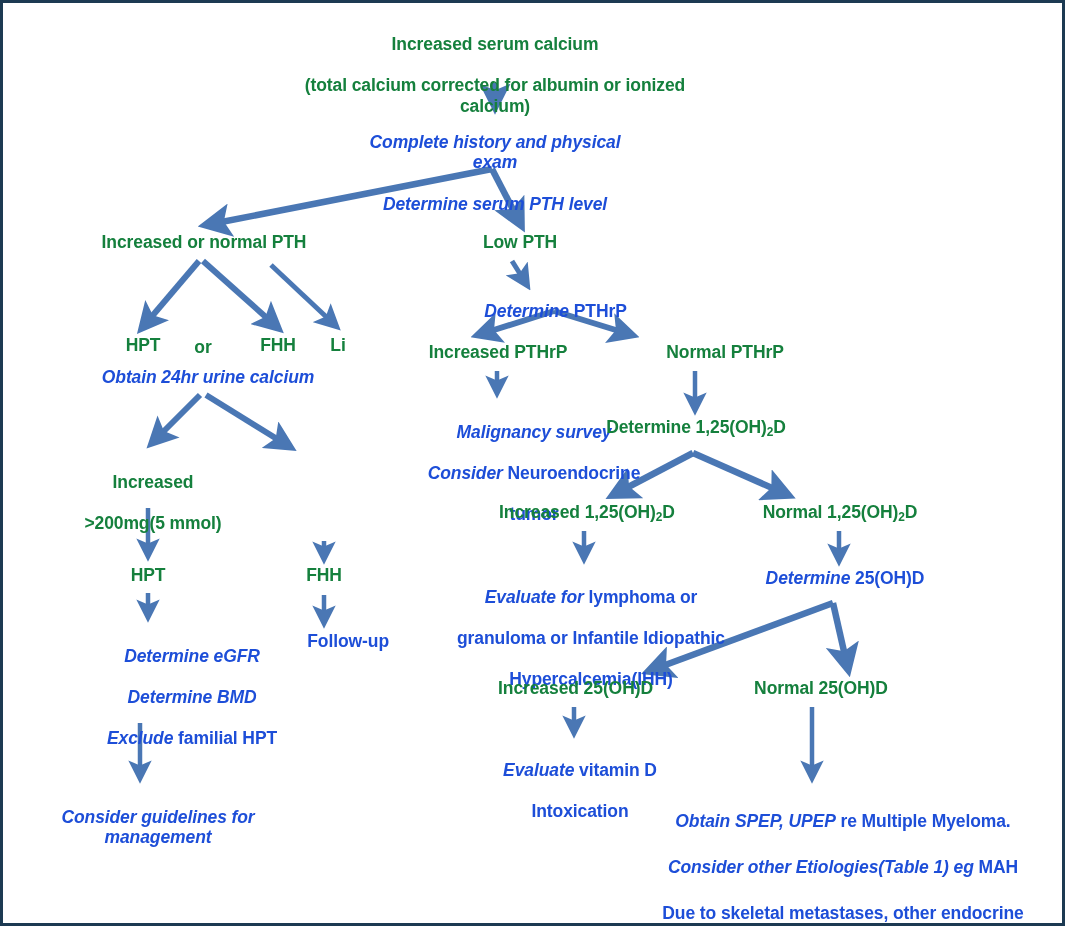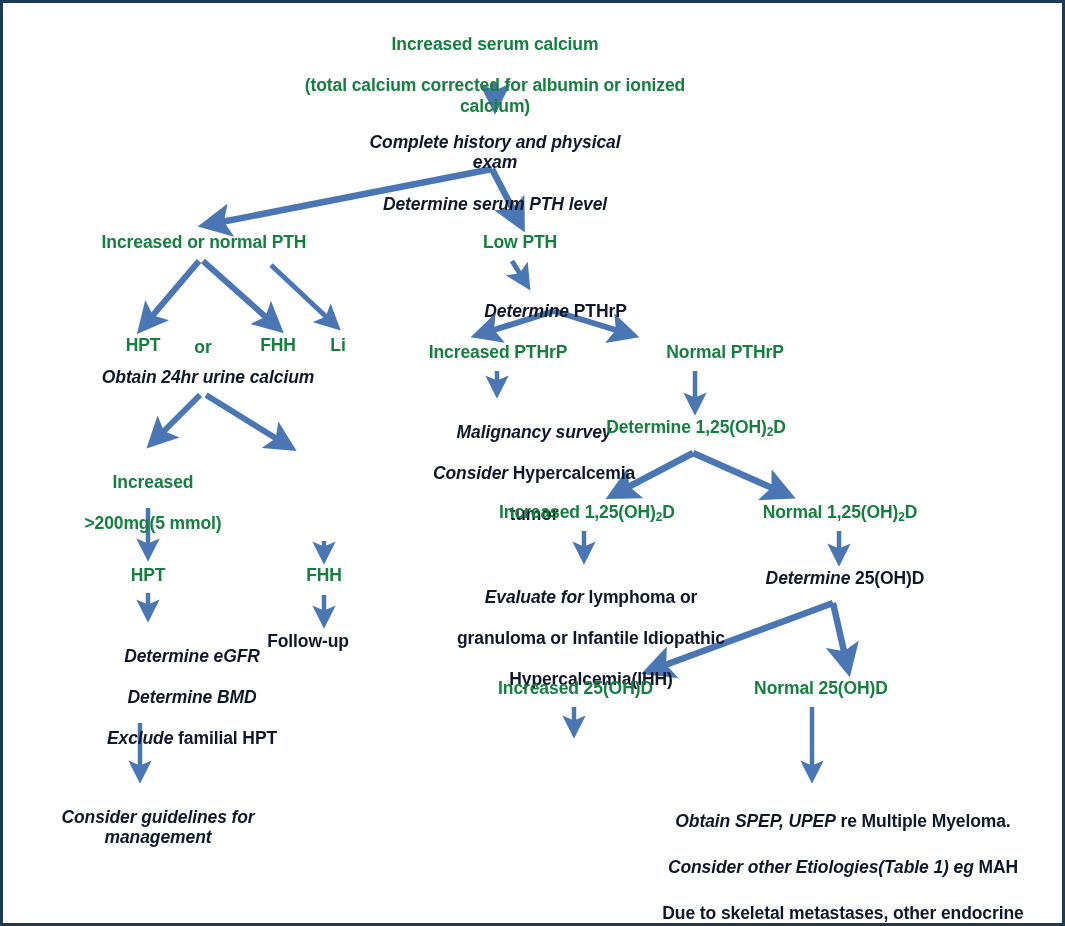--- a/index.html
+++ b/index.html
@@ -32,21 +32,21 @@
     line-height: 1.18;
     white-space: pre-line;
   }
   .blk {
     color: #15803d;
     font-weight: 700;
     font-size: 17.5px;
     letter-spacing: -0.1px;
   }
   .red {
-    color: #0f172a;
+    color: #1d4ed8;
     font-weight: 700;
     font-size: 17.5px;
     letter-spacing: -0.1px;
   }
   .red i, .ital {
     font-style: italic;
   }
   .ctr { text-align: center; }
   .lft { text-align: center; }
   sub {
@@ -148,41 +148,41 @@
   <div class="node blk ctr" style="left:80px; top:448px; width:140px;">
     <div>Increased</div>
     <div>&gt;200mg(5 mmol)</div>
   </div>
 
 
   <div class="node blk ctr" style="left:113px; top:562px; width:64px;">HPT</div>
 
   <div class="node blk ctr" style="left:289px; top:562px; width:64px;">FHH</div>
 
-  <div class="node red ctr" style="left:250px; top:628px; width:110px;">Follow-up</div>
+  <div class="node red ctr" style="left:276px; top:628px; width:110px;text-align:right;">Follow-up</div>
 
   <div class="node red lft" style="left:59px; top:622px; width:260px;">
     <div class="ital">Determine eGFR</div>
     <div class="ital">Determine BMD</div>
     <div><i>Exclude</i><span> familial HPT</span></div>
   </div>
 
   <div class="node red ctr" style="left:10px; top:783px; width:290px;">
     <div class="ital">Consider guidelines for management</div>
   </div>
 
   <div class="node red ctr" style="left:440px; top:282px; width:225px;margin-top:16px;"><i>Determine</i><span> PTHrP</span></div>
 
   <div class="node blk ctr" style="left:415px; top:339px; width:160px;">Increased PTHrP</div>
 
   <div class="node blk ctr" style="left:648px; top:339px; width:148px;">Normal PTHrP</div>
 
   <div class="node red lft" style="left:421px; top:398px; width:220px;">
     <div class="ital">Malignancy survey</div>
-    <div><i>Consider</i><span> Hypercalcemia</span></div>
+    <div><i>Consider</i><span> Neuroendocrine</span></div>
     <div>tumor</div>
   </div>
 
   <div class="node blk ctr" style="left:602px; top:414px; width:182px;">Determine 1,25(OH)<sub>2</sub>D</div>
 
   <div class="node blk ctr" style="left:492px; top:499px; width:184px;">Increased 1,25(OH)<sub>2</sub>D</div>
 
   <div class="node blk ctr" style="left:752px; top:499px; width:170px;">Normal 1,25(OH)<sub>2</sub>D</div>
 
   <div class="node red lft" style="left:448px; top:563px; width:280px;">
@@ -190,20 +190,24 @@
     <div>granuloma or Infantile Idiopathic</div>
     <div>Hypercalcemia(IHH)</div>
   </div>
 
   <div class="node red ctr" style="left:742px; top:565px; width:200px;"><i>Determine</i><span> 25(OH)D</span></div>
 
   <div class="node blk ctr" style="left:490px; top:675px; width:165px;">Increased 25(OH)D</div>
 
   <div class="node blk ctr" style="left:743px; top:675px; width:150px;">Normal 25(OH)D</div>
 
+  <div class="node red lft" style="left:477px; top:736px; width:200px;">
+    <div><i>Evaluate</i><span> vitamin D</span></div>
+    <div>Intoxication</div>
+  </div>
 
   <div class="node red lft" style="left:630px; top:784px; width:420px; line-height:1.32;">
     <div><i>Obtain SPEP, UPEP</i><span> re Multiple Myeloma.</span></div>
     <div><i>Consider other Etiologies(Table 1) eg</i><span> MAH</span></div>
     <div>Due to skeletal metastases, other endocrine disorders,</div>
     
   </div>
 
 </div>
 

